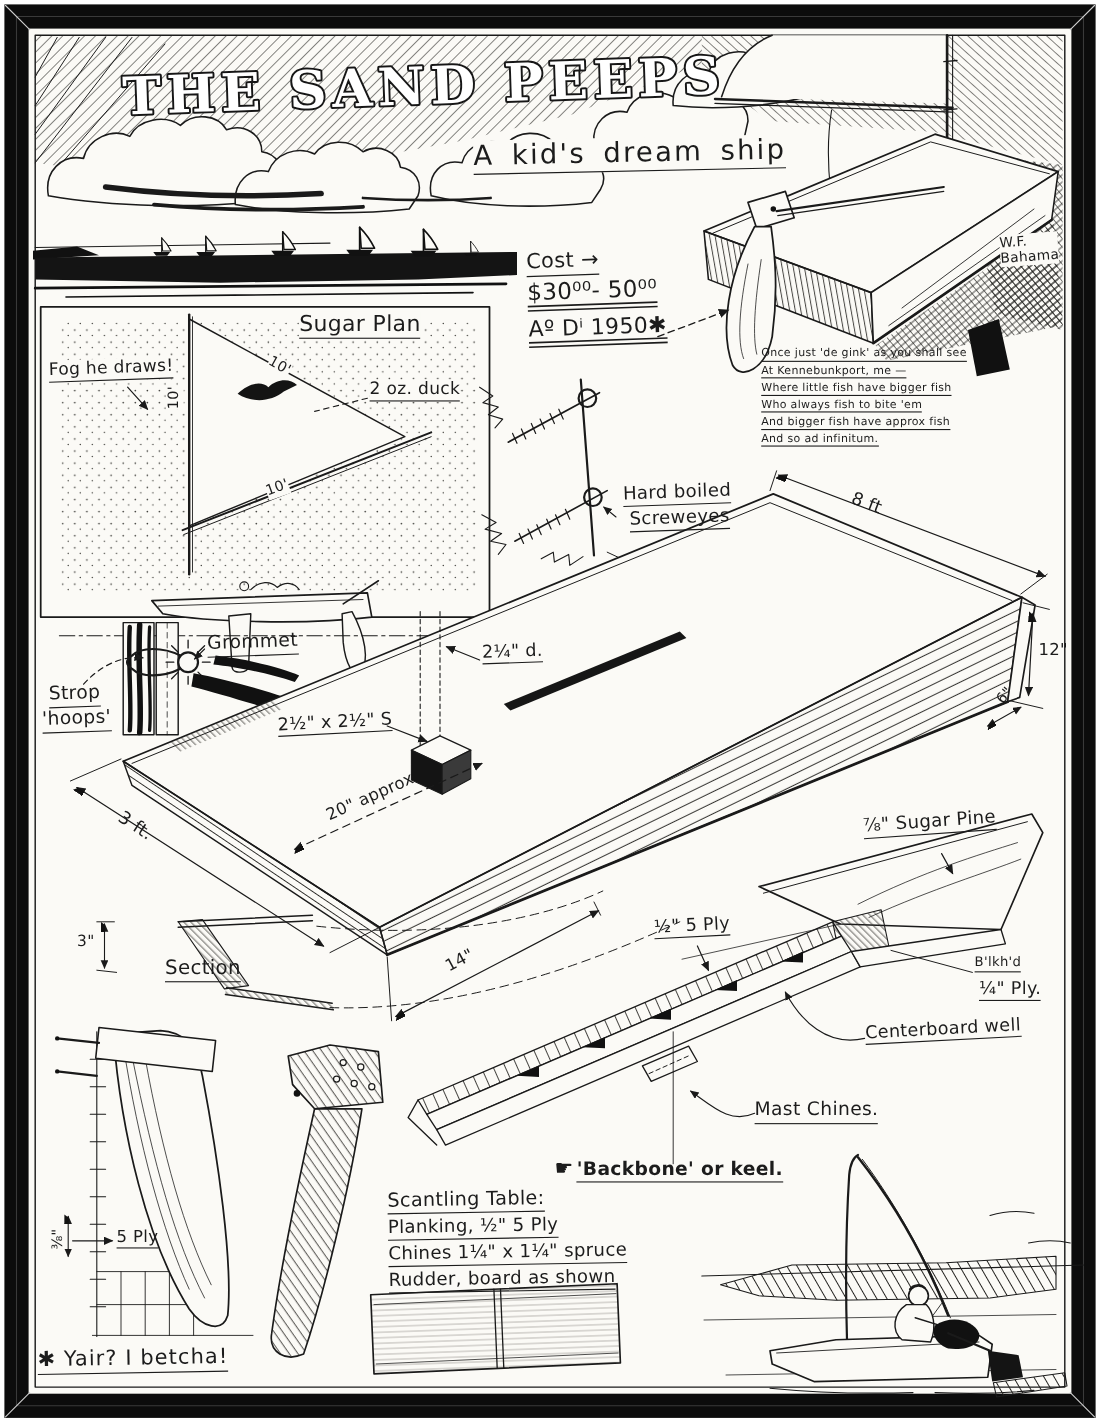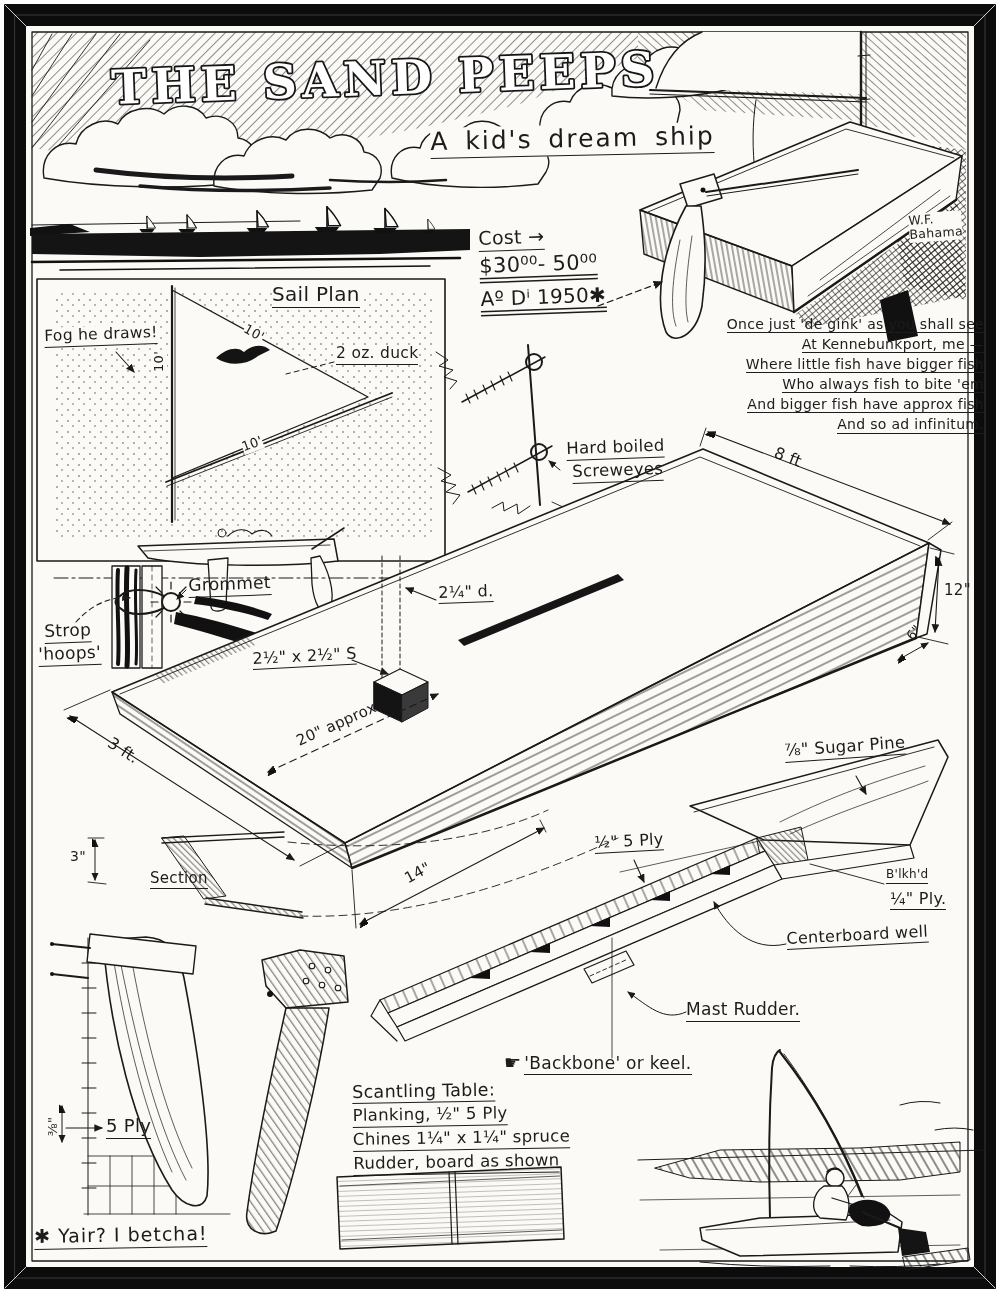--- a/index.html
+++ b/index.html
@@ -307,35 +307,35 @@
 </svg>
 
 <div class="lb u bg" style="left:430px;top:128px;font-size:25px;letter-spacing:2px;word-spacing:6px;transform:rotate(-1.2deg);">A kid's dream ship</div>
 
 <div class="lb" style="left:478px;top:228px;transform:rotate(-2deg);">
   <span class="blk u" style="font-size:19px;">Cost →</span>
   <span class="blk uu" style="font-size:21px;margin-top:2px;">$30⁰⁰- 50⁰⁰</span>
   <span class="blk uu" style="font-size:20px;margin-top:4px;">Aº Dⁱ 1950✱</span>
 </div>
 
-<div class="lb" style="left:692px;top:316px;width:292px;text-align:right;font-size:14px;">
+<div class="lb" style="left:692px;top:316px;width:292px;text-align:left;font-size:10px;">
   <span class="poem-line">Once just 'de gink' as you shall see</span><br>
   <span class="poem-line">At Kennebunkport, me —</span><br>
   <span class="poem-line">Where little fish have bigger fish</span><br>
   <span class="poem-line">Who always fish to bite 'em</span><br>
   <span class="poem-line">And bigger fish have approx fish</span><br>
   <span class="poem-line">And so ad infinitum.</span>
 </div>
 
 <div class="lb bg" style="left:908px;top:214px;font-size:12.5px;transform:rotate(-4deg);">
   <span class="blk">W.F.</span>
   <span class="blk">Bahama</span>
 </div>
 
-<div class="lb u bg" style="left:272px;top:283px;font-size:20px;">Sail Plan</div>
+<div class="lb u bg" style="left:272px;top:283px;font-size:20px;">Sugar Plan</div>
 <div class="lb u bg" style="left:44px;top:328px;font-size:15.5px;transform:rotate(-2deg);">Fog he draws!</div>
 <div class="lb u bg" style="left:336px;top:345px;font-size:15.5px;">2 oz. duck</div>
 <div class="lb bg" style="left:152px;top:372px;font-size:13px;transform:rotate(-90deg);">10'</div>
 <div class="lb bg" style="left:248px;top:322px;font-size:13px;transform:rotate(29deg);">10'</div>
 <div class="lb bg" style="left:240px;top:441px;font-size:13px;transform:rotate(-20deg);">10'</div>
 
 <div class="lb u" style="left:566px;top:440px;font-size:16.5px;transform:rotate(-2deg);">Hard boiled</div>
 <div class="lb u" style="left:572px;top:463px;font-size:16.5px;transform:rotate(-2deg);">Screweyes</div>
 
 <div class="lb u" style="left:188px;top:576px;font-size:17px;transform:rotate(-2deg);">Grommet</div>
@@ -344,37 +344,37 @@
 
 <div class="lb u" style="left:438px;top:584px;font-size:16px;transform:rotate(-2deg);">2¼" d.</div>
 <div class="lb u" style="left:252px;top:650px;font-size:16px;transform:rotate(-3deg);">2½" x 2½" S</div>
 <div class="lb" style="left:294px;top:734px;font-size:15px;transform:rotate(-24deg);">20" approx</div>
 <div class="lb" style="left:778px;top:444px;font-size:16px;transform:rotate(21deg);">8 ft</div>
 <div class="lb" style="left:944px;top:582px;font-size:15px;">12"</div>
 <div class="lb" style="left:904px;top:634px;font-size:13px;transform:rotate(-50deg);">6"</div>
 <div class="lb" style="left:114px;top:734px;font-size:16px;transform:rotate(33deg);">3 ft.</div>
 <div class="lb bg" style="left:402px;top:872px;font-size:15px;transform:rotate(-28deg);">14"</div>
 <div class="lb" style="left:70px;top:848px;font-size:14px;">3"</div>
-<div class="lb u" style="left:150px;top:870px;font-size:15px;">Section</div>
+<div class="lb u" style="left:150px;top:870px;font-size:18px;">Section</div>
 
 <div class="lb u" style="left:784px;top:742px;font-size:16.5px;transform:rotate(-4deg);">⅞" Sugar Pine</div>
 <div class="lb u" style="left:594px;top:834px;font-size:16px;transform:rotate(-3deg);">½" 5 Ply</div>
 <div class="lb u" style="left:886px;top:868px;font-size:12px;">B'lkh'd</div>
 <div class="lb u" style="left:890px;top:890px;font-size:16px;">¼" Ply.</div>
 <div class="lb u" style="left:786px;top:930px;font-size:16px;transform:rotate(-3deg);">Centerboard well</div>
-<div class="lb u" style="left:686px;top:1000px;font-size:17px;">Mast Rudder.</div>
-<div class="lb" style="left:504px;top:1052px;font-size:17px;">
+<div class="lb u" style="left:686px;top:1000px;font-size:17px;">Mast Chines.</div>
+<div class="lb" style="left:504px;top:1052px;font-size:17px;font-weight:bold;">
   <span style="font-size:19px;margin-right:3px;">☛</span><span class="u">'Backbone' or keel.</span>
 </div>
 
 <div class="lb" style="left:352px;top:1082px;transform:rotate(-1deg);">
   <span class="blk u" style="font-size:17.5px;">Scantling Table:</span>
   <span class="blk u" style="font-size:16.5px;margin-top:3px;">Planking, ½" 5 Ply</span>
   <span class="blk u" style="font-size:16.5px;margin-top:3px;">Chines 1¼" x 1¼" spruce</span>
   <span class="blk u" style="font-size:16.5px;margin-top:3px;">Rudder, board as shown</span>
 </div>
 
 <div class="lb" style="left:46px;top:1136px;font-size:13px;transform:rotate(-90deg);">⅜"</div>
-<div class="lb u" style="left:106px;top:1116px;font-size:18px;">5 Ply</div>
+<div class="lb u" style="left:106px;top:1116px;font-size:15px;">5 Ply</div>
 
 <div class="lb u" style="left:34px;top:1226px;font-size:19px;letter-spacing:1px;transform:rotate(-1deg);">✱ Yair? I betcha!</div>
 
 </div>
 
 </body></html>

